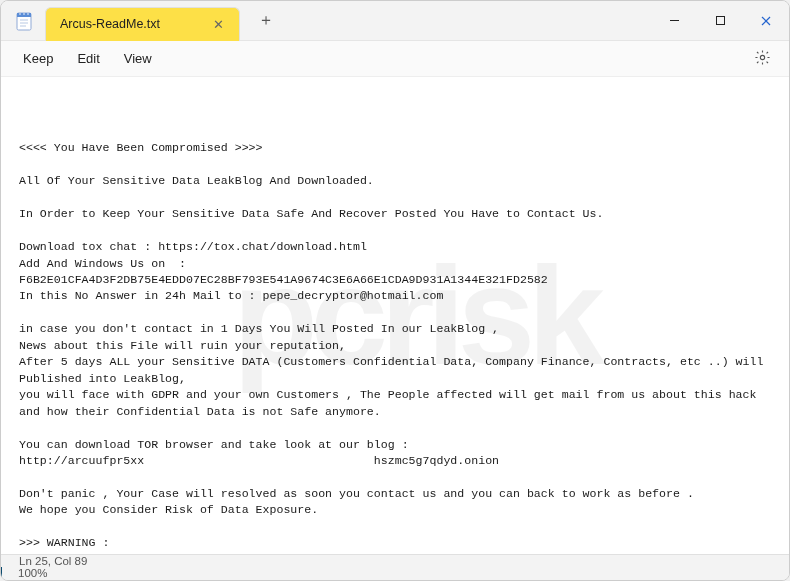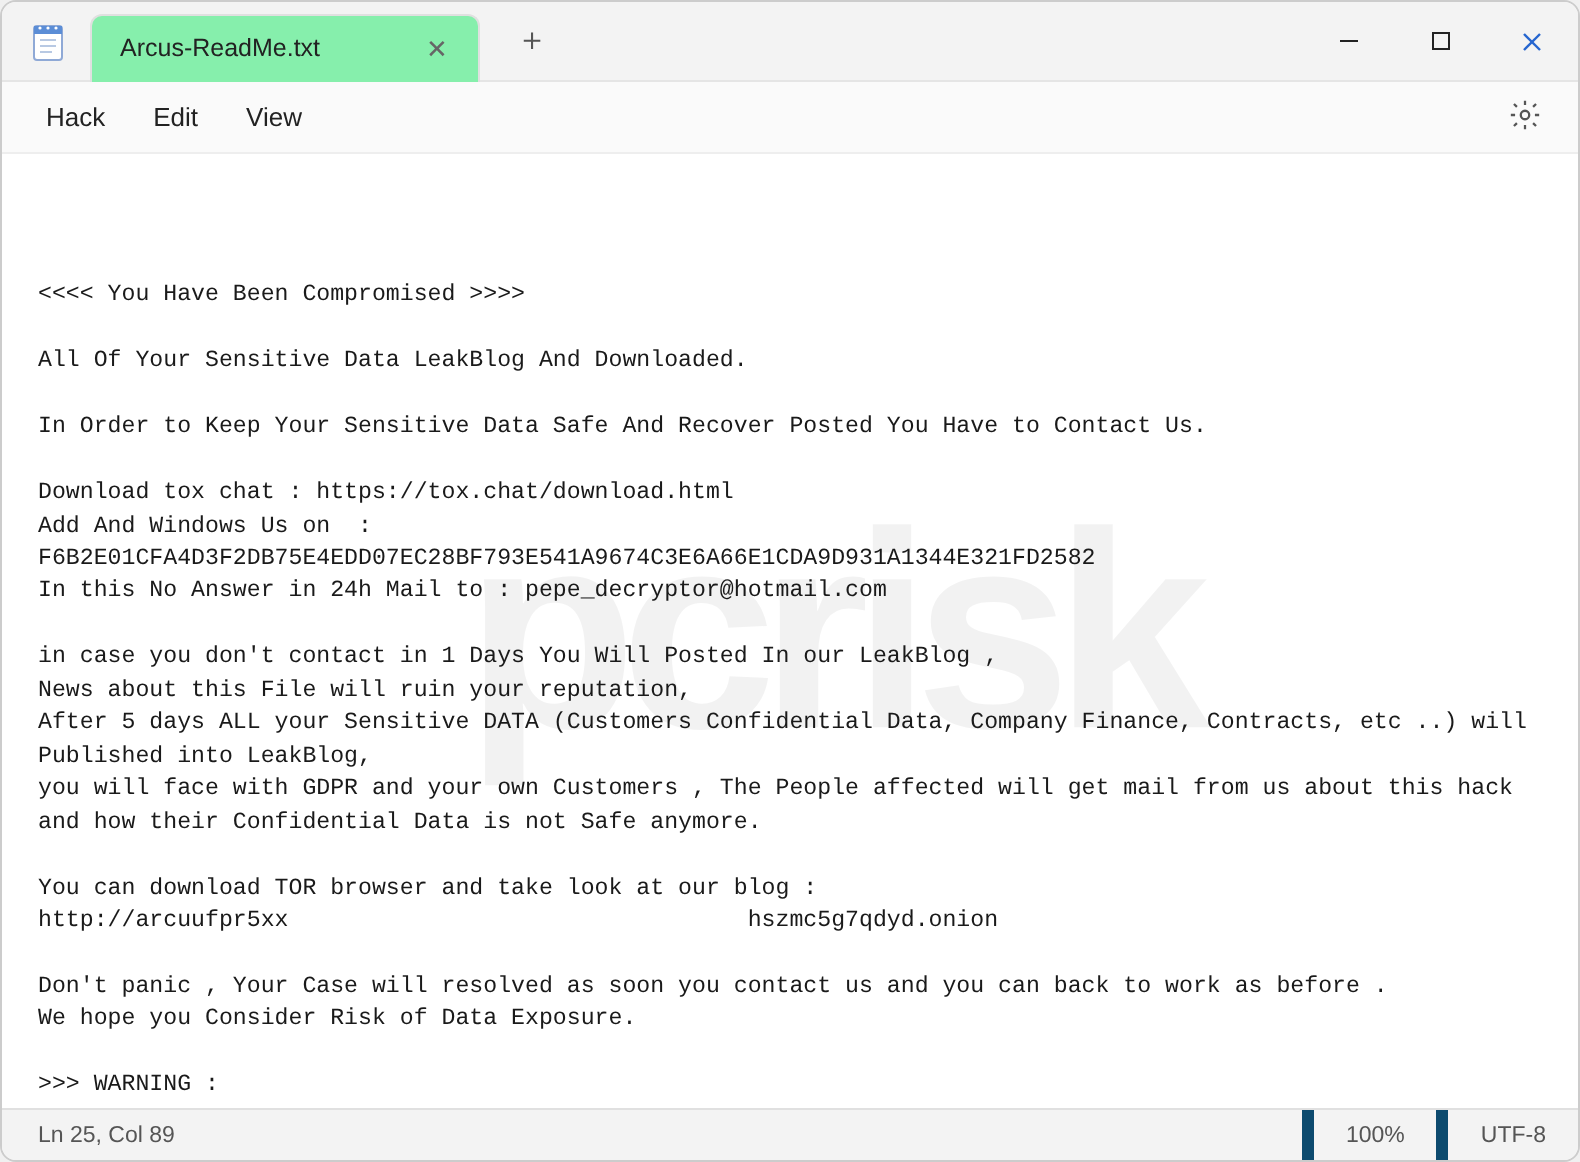--- a/index.html
+++ b/index.html
@@ -31,21 +31,21 @@
     }
     .app-icon {
       width: 18px;
       height: 22px;
       margin: 0 12px 0 14px;
       display: flex;
       align-items: center;
       justify-content: center;
     }
     .tab {
-      background: #86efac;
+      background: #fde047;
       border: 1px solid #e0e0e0;
       border-bottom: none;
       border-radius: 6px 6px 0 0;
       height: 34px;
       display: flex;
       align-items: center;
       padding: 0 10px 0 14px;
       margin-top: 6px;
       gap: 48px;
       font-size: 12.5px;
@@ -115,27 +115,28 @@
     }
 
     .statusbar {
       height: 26px;
       background: #f3f3f3;
       border-top: 1px solid #e0e0e0;
       display: flex;
       align-items: flex-start;
       font-size: 11.5px;
       color: #555;
+      flex-direction: column;
     }
     .statusbar .seg {
       padding: 0 16px;
       height: 100%;
       display: flex;
       align-items: center;
-      border-left: 6px solid #0c4a6e;
+      border-left: 1px solid #0c4a6e;
     }
     .statusbar .seg.first { border-left: none; padding-left: 18px; }
     .statusbar .spacer { flex: 1; }
 
     
     .watermark {
       position: absolute;
       top: 50%; left: 50%;
       transform: translate(-50%, -50%);
       font-size: 140px;
@@ -187,21 +188,21 @@
       <div class="wc-btn close">
         <svg width="12" height="12">
             <line x1="2" y1="2" x2="10" y2="10" stroke="#2565cf" stroke-width="1.2"></line>
             <line x1="10" y1="2" x2="2" y2="10" stroke="#2565cf" stroke-width="1.2"></line>
           </svg>
       </div>
     </div>
   </div>
 
   <div class="menubar">
-    <span class="menu-item">Hack</span>
+    <span class="menu-item">Keep</span>
     <span class="menu-item">Edit</span>
     <span class="menu-item">View</span>
     <span class="gear">
       <svg width="17" height="17" viewBox="0 0 24 24" fill="none" stroke="#555" stroke-width="1.6">
         <circle cx="12" cy="12" r="3"></circle>
         <path d="M12 2v3M12 19v3M4.2 4.2l2.1 2.1M17.7 17.7l2.1 2.1M2 12h3M19 12h3M4.2 19.8l2.1-2.1M17.7 6.3l2.1-2.1"></path>
       </svg>
     </span>
   </div>
 

